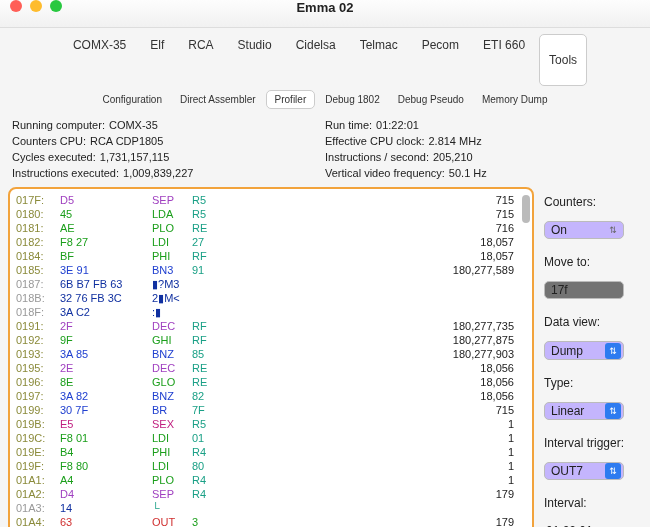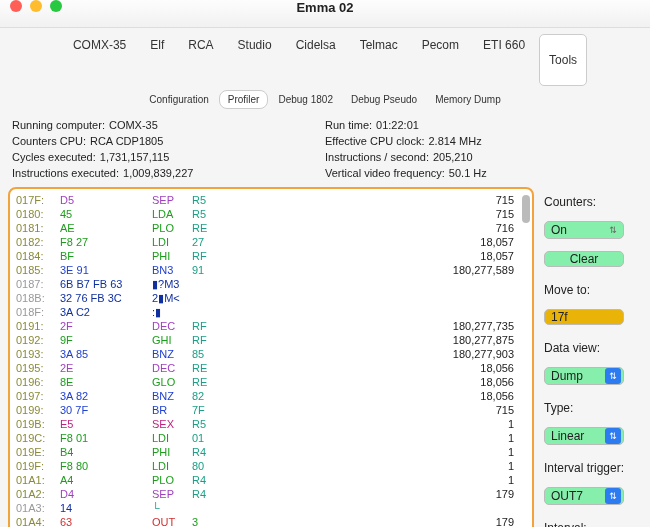--- a/index.html
+++ b/index.html
@@ -44,21 +44,21 @@
     cursor: default;
     white-space: nowrap;
   }
   .tab.selected {
     background: #fff;
     border: 1px solid #ccc;
     padding: 18px 9px;
   }
   .subtabrow { padding: 2px 8px 6px; gap: 2px; }
   .subtabrow .tab { font-size: 10px; padding: 4px 8px; }
-  .subtabrow .tab.selected { padding: 3px 8px; border-radius: 8px; }
+  .subtabrow .tab.selected { padding: 3px 8px; }
 
   
   .info {
     display: flex;
     padding: 2px 12px 6px;
     font-size: 11px;
   }
   .info-col { flex: 1; }
   .info-row { display: flex; line-height: 16px; }
   .info-label { white-space: pre; }
@@ -124,36 +124,36 @@
     flex-direction: column;
     gap: 12px;
     font-size: 12px;
   }
   .side-label { margin-top: 4px; }
   .select, .btn, .txt {
     font-size: 12px;
     height: 22px;
     border: 1px solid #bbb;
     border-radius: 5px;
-    background: #86efac;
+    background: #c4b5fd;
     padding: 0 6px;
     display: inline-flex;
     align-items: center;
     justify-content: space-between;
     width: 80px;
   }
   .select.blue .chev { background: #2d7bf0; color: #fff; }
   .chev {
     width: 16px; height: 16px; font-size: 9px;
     display: inline-flex; align-items: center; justify-content: center;
     border-radius: 3px; margin-right: -4px;
   }
   .sel-gray .chev { color: #666; }
   .btn { justify-content: center; cursor: default; }
-  .txt { background: #eab308; }
+  .txt { background: #737373; }
   .static-val { font-size: 12px; padding: 2px 0 0 2px; }
 </style>
 </head>
 <body>
 
 <div class="titlebar">
   <div class="traffic">
     <div class="dot red"></div>
     <div class="dot yellow"></div>
     <div class="dot green"></div>
@@ -168,20 +168,21 @@
     <div class="tab">Studio</div>
     <div class="tab">Cidelsa</div>
     <div class="tab">Telmac</div>
     <div class="tab">Pecom</div>
     <div class="tab">ETI 660</div>
     <div class="tab selected">Tools</div>
   </div>
 
 <div class="tabrow subtabrow" id="tabs-secondary">
     <div class="tab">Configuration</div>
+    <div class="tab">Direct Assembler</div>
     <div class="tab selected">Profiler</div>
     <div class="tab">Debug 1802</div>
     <div class="tab">Debug Pseudo</div>
     <div class="tab">Memory Dump</div>
   </div>
 
 <div class="info">
   <div class="info-col" id="info-left">
       <div class="info-row">
         <span class="info-label">Running computer:</span>
@@ -225,23 +226,20 @@
     <div class="listing" id="listing"><div class="row"><span class="addr c-olive">017F:</span><span class="bytes c-purple">D5</span><span class="mnem c-purple">SEP</span><span class="oper c-teal">R5</span><span class="count c-black">715</span></div><div class="row"><span class="addr c-olive">0180:</span><span class="bytes c-green">45</span><span class="mnem c-green">LDA</span><span class="oper c-teal">R5</span><span class="count c-black">715</span></div><div class="row"><span class="addr c-olive">0181:</span><span class="bytes c-green">AE</span><span class="mnem c-green">PLO</span><span class="oper c-teal">RE</span><span class="count c-black">716</span></div><div class="row"><span class="addr c-olive">0182:</span><span class="bytes c-green">F8 27</span><span class="mnem c-green">LDI</span><span class="oper c-teal">27</span><span class="count c-black">18,057</span></div><div class="row"><span class="addr c-olive">0184:</span><span class="bytes c-green">BF</span><span class="mnem c-green">PHI</span><span class="oper c-teal">RF</span><span class="count c-black">18,057</span></div><div class="row"><span class="addr c-olive">0185:</span><span class="bytes c-blue">3E 91</span><span class="mnem c-blue">BN3</span><span class="oper c-teal">91</span><span class="count c-black">180,277,589</span></div><div class="row"><span class="addr c-gray">0187:</span><span class="bytes c-darkblue">6B B7 FB 63</span><span class="mnem c-darkblue">▮?M3</span><span class="oper c-teal"></span><span class="count c-black"></span></div><div class="row"><span class="addr c-gray">018B:</span><span class="bytes c-darkblue">32 76 FB 3C</span><span class="mnem c-darkblue">2▮M&lt;</span><span class="oper c-teal"></span><span class="count c-black"></span></div><div class="row"><span class="addr c-gray">018F:</span><span class="bytes c-darkblue">3A C2</span><span class="mnem c-darkblue">:▮</span><span class="oper c-teal"></span><span class="count c-black"></span></div><div class="row"><span class="addr c-olive">0191:</span><span class="bytes c-purple">2F</span><span class="mnem c-purple">DEC</span><span class="oper c-teal">RF</span><span class="count c-black">180,277,735</span></div><div class="row"><span class="addr c-olive">0192:</span><span class="bytes c-green">9F</span><span class="mnem c-green">GHI</span><span class="oper c-teal">RF</span><span class="count c-black">180,277,875</span></div><div class="row"><span class="addr c-olive">0193:</span><span class="bytes c-blue">3A 85</span><span class="mnem c-blue">BNZ</span><span class="oper c-teal">85</span><span class="count c-black">180,277,903</span></div><div class="row"><span class="addr c-olive">0195:</span><span class="bytes c-purple">2E</span><span class="mnem c-purple">DEC</span><span class="oper c-teal">RE</span><span class="count c-black">18,056</span></div><div class="row"><span class="addr c-olive">0196:</span><span class="bytes c-green">8E</span><span class="mnem c-green">GLO</span><span class="oper c-teal">RE</span><span class="count c-black">18,056</span></div><div class="row"><span class="addr c-olive">0197:</span><span class="bytes c-blue">3A 82</span><span class="mnem c-blue">BNZ</span><span class="oper c-teal">82</span><span class="count c-black">18,056</span></div><div class="row"><span class="addr c-olive">0199:</span><span class="bytes c-blue">30 7F</span><span class="mnem c-blue">BR</span><span class="oper c-teal">7F</span><span class="count c-black">715</span></div><div class="row"><span class="addr c-olive">019B:</span><span class="bytes c-magenta">E5</span><span class="mnem c-magenta">SEX</span><span class="oper c-teal">R5</span><span class="count c-black">1</span></div><div class="row"><span class="addr c-olive">019C:</span><span class="bytes c-green">F8 01</span><span class="mnem c-green">LDI</span><span class="oper c-teal">01</span><span class="count c-black">1</span></div><div class="row"><span class="addr c-olive">019E:</span><span class="bytes c-green">B4</span><span class="mnem c-green">PHI</span><span class="oper c-teal">R4</span><span class="count c-black">1</span></div><div class="row"><span class="addr c-olive">019F:</span><span class="bytes c-green">F8 80</span><span class="mnem c-green">LDI</span><span class="oper c-teal">80</span><span class="count c-black">1</span></div><div class="row"><span class="addr c-olive">01A1:</span><span class="bytes c-green">A4</span><span class="mnem c-green">PLO</span><span class="oper c-teal">R4</span><span class="count c-black">1</span></div><div class="row"><span class="addr c-olive">01A2:</span><span class="bytes c-purple">D4</span><span class="mnem c-purple">SEP</span><span class="oper c-teal">R4</span><span class="count c-black">179</span></div><div class="row"><span class="addr c-gray">01A3:</span><span class="bytes c-darkblue">14</span><span class="mnem c-teal">└</span><span class="oper c-teal"></span><span class="count c-black"></span></div><div class="row"><span class="addr c-olive">01A4:</span><span class="bytes c-red">63</span><span class="mnem c-red">OUT</span><span class="oper c-green">3</span><span class="count c-black">179</span></div><div class="row"><span class="addr c-gray">01A5:</span><span class="bytes c-darkblue">00</span><span class="mnem c-teal"></span><span class="oper c-teal"></span><span class="count c-black"></span></div></div>
     <div class="scrollbar"></div>
   </div>
 
   <div class="side">
     <div class="side-label">Counters:</div>
     <div class="select sel-gray">
       <span>On</span>
       <span class="chev">⇅</span>
     </div>
-    <div class="btn">
-      <span>Clear</span>
-    </div>
 
     <div class="side-label">Move to:</div>
     <div class="txt">
       <span>17f</span>
     </div>
 
     <div class="side-label">Data view:</div>
     <div class="select blue">
       <span>Dump</span>
       <span class="chev">⇅</span>

